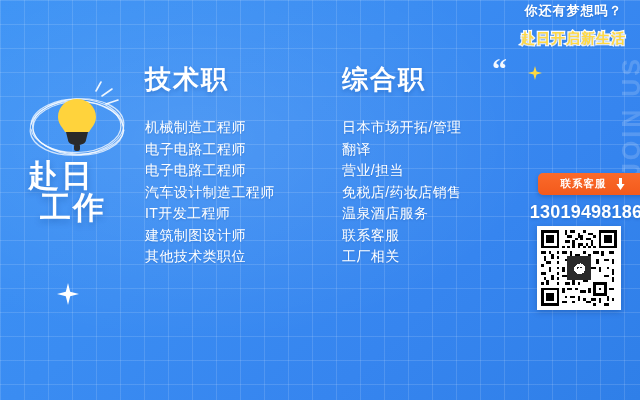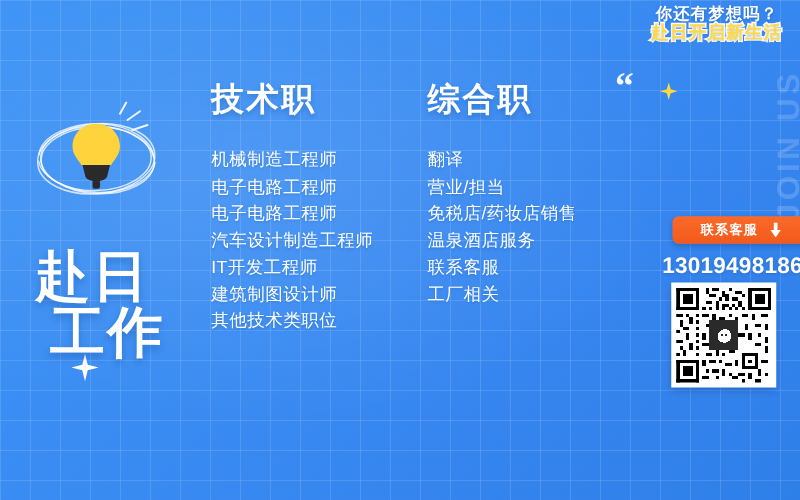--- a/index.html
+++ b/index.html
@@ -34,21 +34,21 @@
   .slogan-wrap{
     position:absolute; top:5px; right:14px;
     text-align:center; line-height:1;font-family:Liberation Mono, monospace;
   }
   .slogan1{
     font-size:13px; font-weight:bold; color:#ffffff;
     letter-spacing:1px;
     text-shadow:0 1px 2px rgba(0,60,140,0.35);
   }
   .slogan2{
-    margin-top:2px;
+    margin-top:14px;
     font-size:14px; font-weight:bold; color:#ffd942;
     letter-spacing:1px;
     -webkit-text-stroke:2.4px #ffffff;
     paint-order:stroke fill;
     text-shadow:0 1px 2px rgba(0,60,140,0.25);
   }
 
   
   .quote{
     position:absolute; left:492px; top:58px;
@@ -79,31 +79,30 @@
     user-select:none;
   }
 
   
   .bulb-box{ position:absolute; left:18px; top:80px; width:118px; height:90px; }
   .bulb-box svg{ display:block; }
 
   
   .main-title{
     position:absolute; left:28px; top:160px;
-    font-size:44px; font-weight:bold; color:#ffffff;
+    font-size:31px; font-weight:bold; color:#ffffff;
     line-height:1.02; letter-spacing:2px;
     text-shadow:0 3px 6px rgba(0,55,130,0.30);
-    margin-top:40px;
   }
   .main-title div{ display:block; }
   .mt2{ margin-left:12px; }
 
   
   .col{ position:absolute; }
-  .col-tech{ left:145px; top:62px;margin-left:24px; }
+  .col-tech{ left:145px; top:62px; }
   .col-gen{ left:342px; top:62px; }
   .col-title{
     font-size:26px; font-weight:bold; color:#ffffff;
     letter-spacing:2px; margin-bottom:20px;
     text-shadow:0 2px 4px rgba(0,55,130,0.28);
   }
   .col-list{ list-style:none; }
   .col-list li{
     font-size:14px; color:#ffffff;
     line-height:21.5px; letter-spacing:0.4px;
@@ -196,20 +195,21 @@
       <li>汽车设计制造工程师</li>
       <li>IT开发工程师</li>
       <li>建筑制图设计师</li>
       <li>其他技术类职位</li>
     </ul>
   </div>
 
   <div class="col col-gen">
     <div class="col-title">综合职</div>
     <ul class="col-list">
+      <li>日本市场开拓/管理</li>
       <li>翻译</li>
       <li>营业/担当</li>
       <li>免税店/药妆店销售</li>
       <li>温泉酒店服务</li>
       <li>联系客服</li>
       <li>工厂相关</li>
     </ul>
   </div>
 
   <div class="contact-btn">

